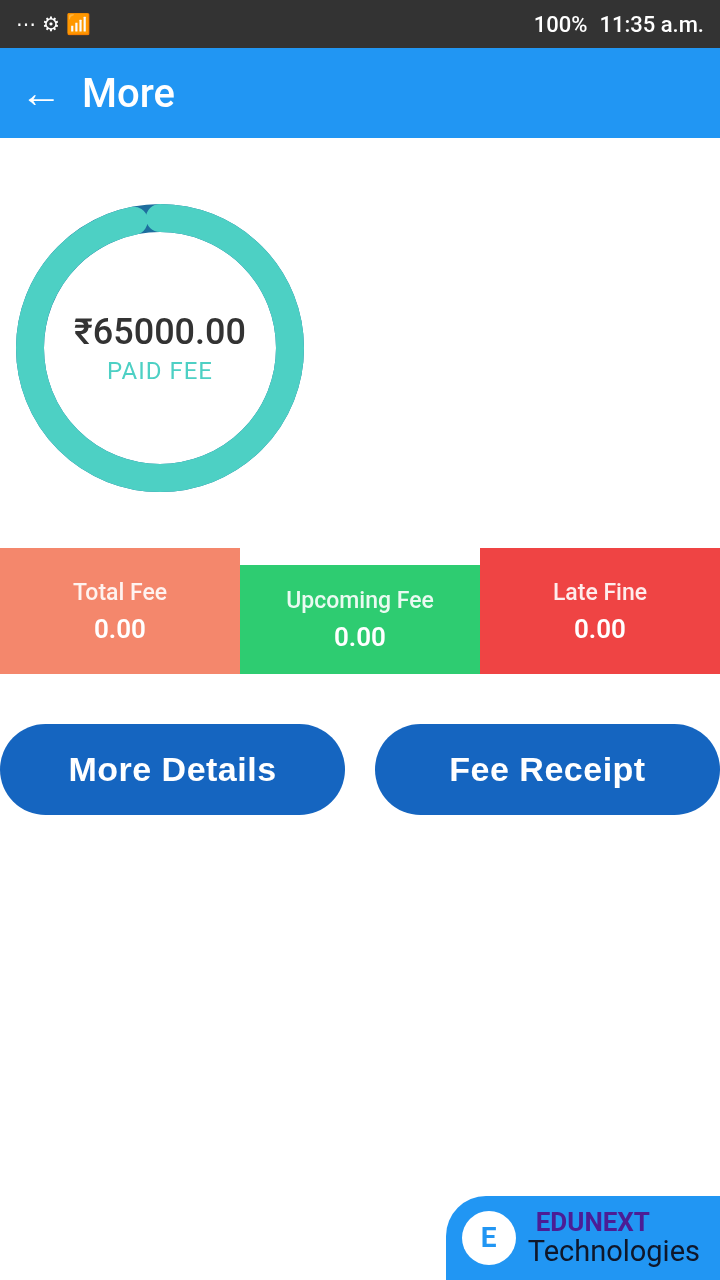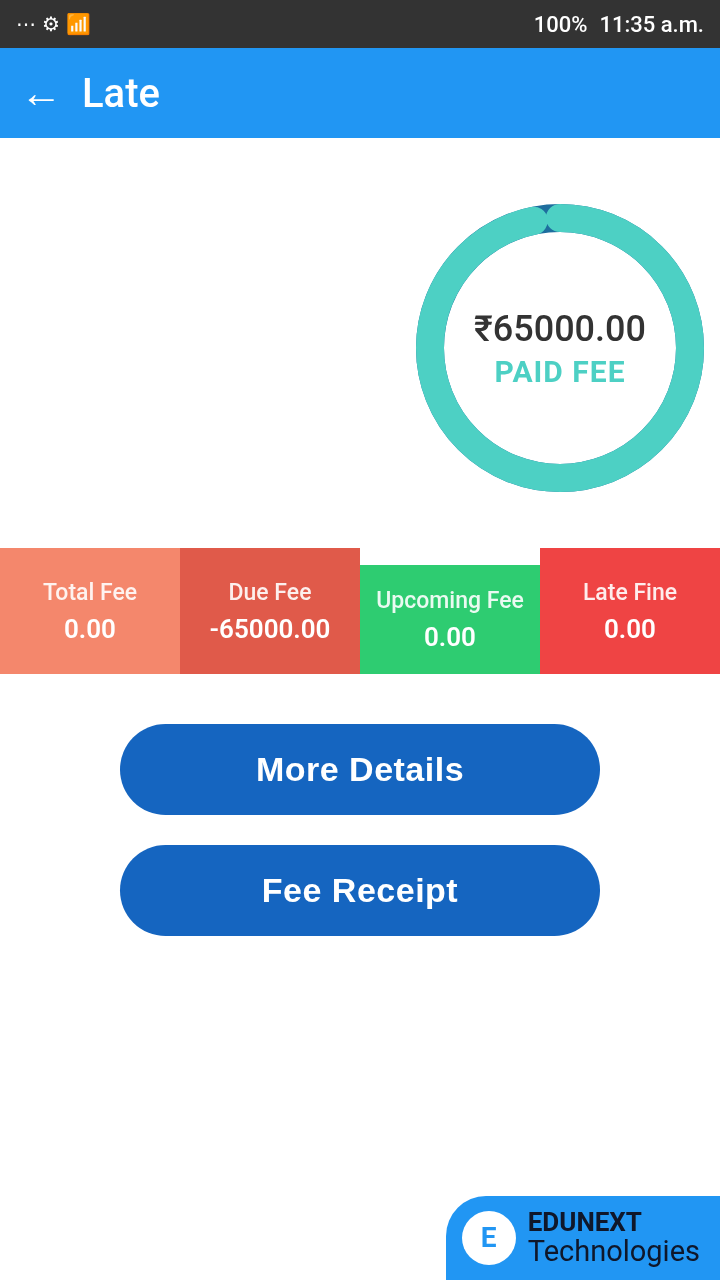--- a/index.html
+++ b/index.html
@@ -46,21 +46,21 @@
       font-size: 40px;
       font-weight: 500;
     }
 
     
     .main-content {
       background: #fff;
       min-height: calc(1280px - 48px - 90px);
       display: flex;
       flex-direction: column;
-      align-items: flex-end;
+      align-items: flex-start;
       padding-bottom: 52px;
     }
 
     
     .chart-container {
       display: flex;
       justify-content: center;
       align-items: center;
       padding: 50px 0 40px 0;
     }
@@ -86,22 +86,22 @@
     }
 
     .donut-amount {
       font-size: 36px;
       font-weight: 500;
       color: #333;
       display: block;
     }
 
     .donut-label {
-      font-size: 30px;
-      font-weight: 700;
+      font-size: 24px;
+      font-weight: 400;
       color: #4DD0C4;
       letter-spacing: 1px;
       display: block;
       margin-top: 4px;
     }
 
     
     .fee-row {
       display: flex;
       width: 100%;
@@ -133,21 +133,21 @@
 
     .fee-total { background: #F4876C; }
     .fee-due   { background: #E05A4A; }
     .fee-upcoming { background: #2ECC71; margin-top: 17px; }
     .fee-fine  { background: #ef4444; }
 
     
     .btn-section {
       width: 100%;
       display: flex;
-      flex-direction: column;
+      flex-direction: row;
       align-items: center;
       margin-top: 50px;
       gap: 30px;
     }
 
     .main-btn {
       width: 480px;
       padding: 26px 0;
       border-radius: 50px;
       border: none;
@@ -186,22 +186,23 @@
     }
 
     .brand-text-wrapper {
       display: flex;
       flex-direction: column;
     }
 
     .brand-name {
       font-size: 26px;
       font-weight: 700;
-      color: #0f172a;
+      color: #4c1d95;
       line-height: 1.1;
+      margin-left: 8px;
     }
 
     .brand-sub {
       font-size: 29px;
       color: #0f172a;
       line-height: 1.1;
     }
   </style>
 </head>
 <body>
@@ -213,21 +214,21 @@
     <span>📶</span>
   </div>
   <div class="status-bar-right">
     <span>100%</span>
     <span>11:35 a.m.</span>
   </div>
 </div>
 
 <div class="header">
   <div class="back-btn">←</div>
-  <span class="header-title">Late</span>
+  <span class="header-title">More</span>
 </div>
 
 <div class="main-content">
 
   <div class="chart-container">
     <div class="donut-wrapper">
       <svg class="donut-svg" viewBox="0 0 320 320">
 
         <circle cx="160" cy="160" r="130" fill="none" stroke="#1E6E9E" stroke-width="28"></circle>
 
@@ -238,24 +239,20 @@
         <span class="donut-label">PAID FEE</span>
       </div>
     </div>
   </div>
 
   <div class="fee-row">
     <div class="fee-cell fee-total">
       <span class="fee-cell-label">Total Fee</span>
       <span class="fee-cell-value">0.00</span>
     </div>
-    <div class="fee-cell fee-due">
-      <span class="fee-cell-label">Due Fee</span>
-      <span class="fee-cell-value">-65000.00</span>
-    </div>
     <div class="fee-cell fee-upcoming">
       <span class="fee-cell-label">Upcoming Fee</span>
       <span class="fee-cell-value">0.00</span>
     </div>
     <div class="fee-cell fee-fine">
       <span class="fee-cell-label">Late Fine</span>
       <span class="fee-cell-value">0.00</span>
     </div>
   </div>
 

